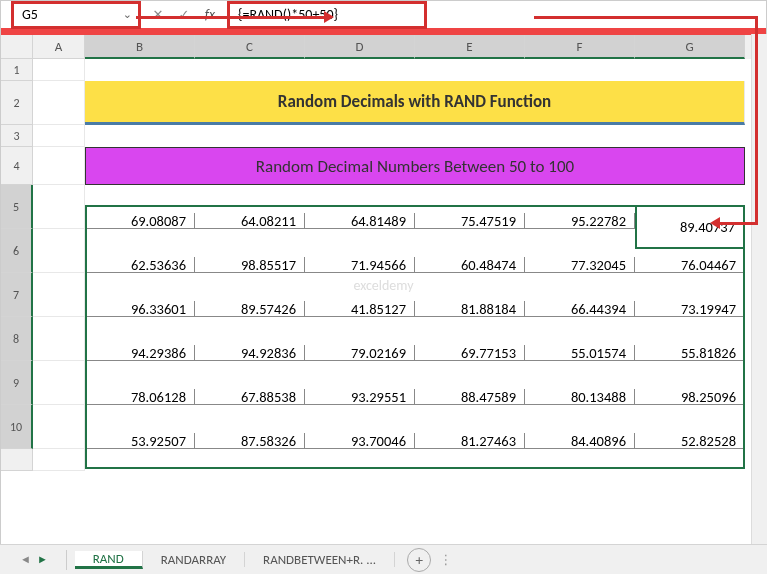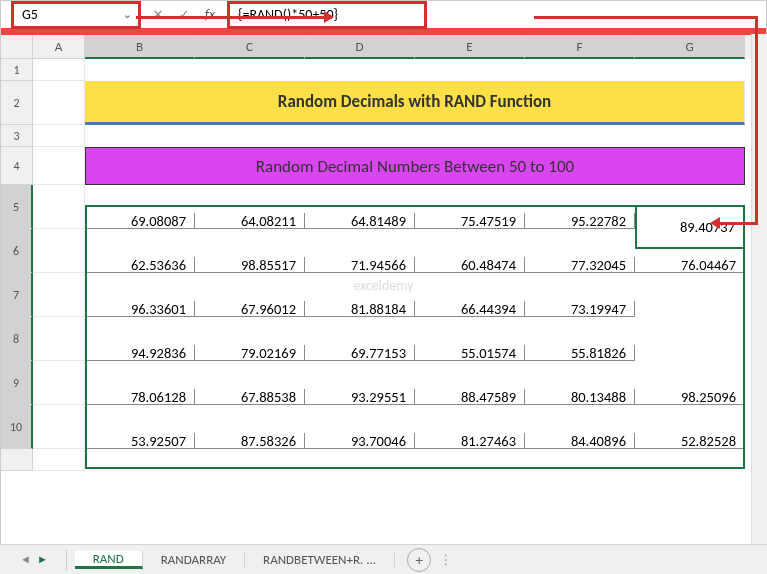--- a/index.html
+++ b/index.html
@@ -319,28 +319,30 @@
       <div class="data-cell">98.85517</div>
       <div class="data-cell">71.94566</div>
       <div class="data-cell">60.48474</div>
       <div class="data-cell">77.32045</div>
       <div class="data-cell">76.04467</div>
     </div>
     <div class="row">
         <div class="row-h selected">7</div>
         <div class="cell a"></div>
       <div class="data-cell">96.33601</div>
-      <div class="data-cell">67.96012</div>
+      <div class="data-cell">89.57426</div>
+      <div class="data-cell">41.85127</div>
       <div class="data-cell">81.88184</div>
       <div class="data-cell">66.44394</div>
       <div class="data-cell">73.19947</div>
     </div>
     <div class="row">
         <div class="row-h selected">8</div>
         <div class="cell a"></div>
+      <div class="data-cell">94.29386</div>
       <div class="data-cell">94.92836</div>
       <div class="data-cell">79.02169</div>
       <div class="data-cell">69.77153</div>
       <div class="data-cell">55.01574</div>
       <div class="data-cell">55.81826</div>
     </div>
     <div class="row">
         <div class="row-h selected">9</div>
         <div class="cell a"></div>
       <div class="data-cell">78.06128</div>

